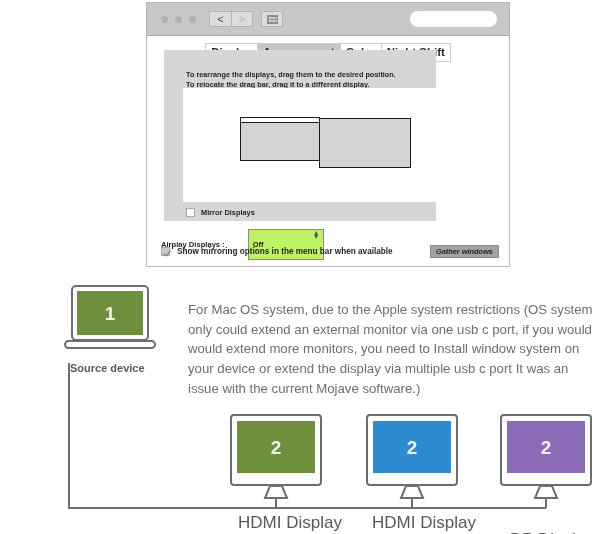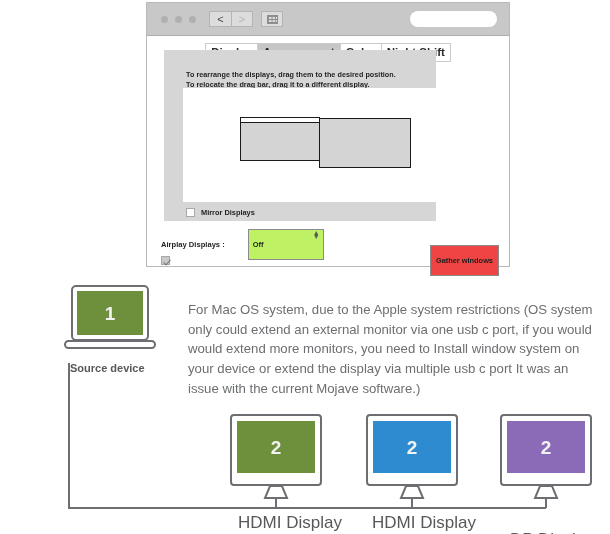--- a/index.html
+++ b/index.html
@@ -262,28 +262,29 @@
   }
   .bottom-label {
     font-size: 8.2px;
     color: #1f1f1f;
     font-weight: bold;
     margin-left: 7px;
     white-space: nowrap;
   }
   .gather-btn {
     margin-left: auto;
-    background: #ef4444;
+    background: #a3a3a3;
     border: 1px solid #8b8b8b;
     box-sizing: border-box;
-    padding: 10px 5px;
+    padding: 1px 5px;
     font-size: 7.4px;
     color: #1f1f1f;
     font-weight: bold;
     white-space: nowrap;
+    font-style: italic;
   }
 
   
   .desc-text {
     position: absolute;
     left: 188px;
     top: 287px;
     width: 414px;
     font-size: 13.2px;
     line-height: 19.6px;
@@ -446,20 +447,21 @@
   <div class="airplay-row">
     <span class="airplay-label">Airplay Displays :</span>
     <span class="airplay-select">
       <span class="airplay-value">Off</span>
       <span class="stepper">▲<br>▼</span>
     </span>
   </div>
 
   <div class="bottom-row">
     <span class="cb-box checked"></span>
+    <span class="bottom-label">Show mirroring options in the menu bar when available</span>
     <span class="gather-btn">Gather windows</span>
   </div>
 </div>
 
 <svg class="wires" viewBox="0 0 610 534">
   <path d="M69 363 L69 508 L276 508" fill="none" stroke="#6D6E71" stroke-width="2"></path>
   <path d="M276 508 L276 487" fill="none" stroke="#6D6E71" stroke-width="2"></path>
   <path d="M276 508 L412 508" fill="none" stroke="#6D6E71" stroke-width="2"></path>
   <path d="M412 508 L412 487" fill="none" stroke="#6D6E71" stroke-width="2"></path>
   <path d="M412 508 L546 508" fill="none" stroke="#6D6E71" stroke-width="2"></path>

